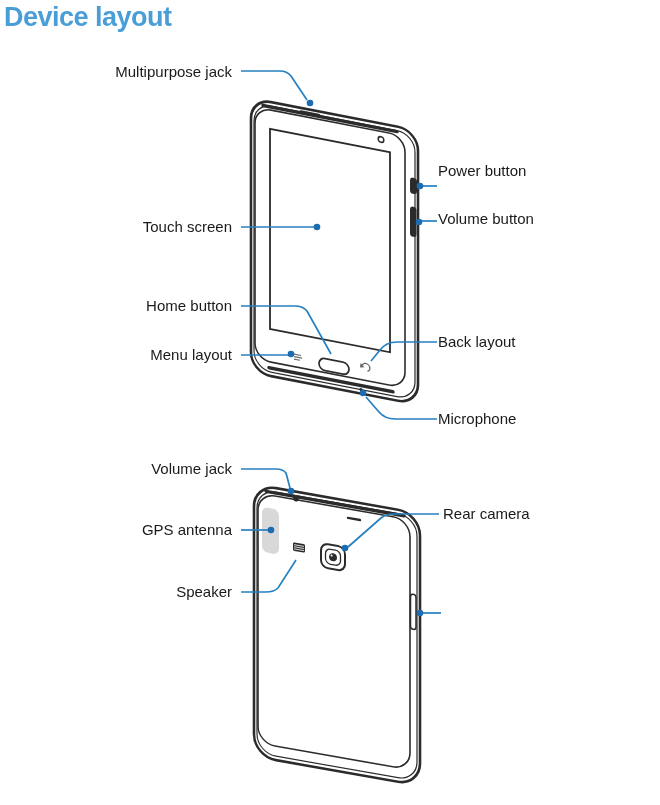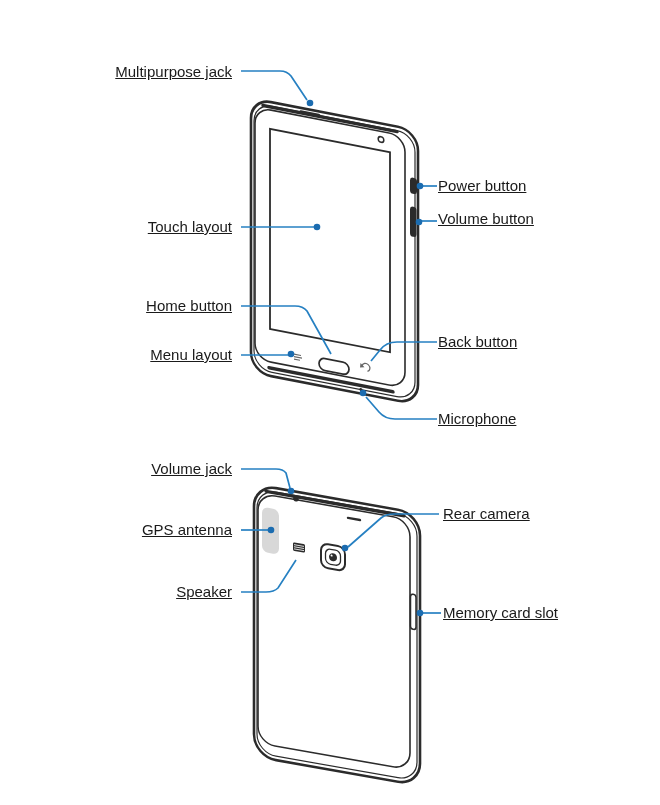--- a/index.html
+++ b/index.html
@@ -17,53 +17,53 @@
   }
   .title{
     position:absolute;left:4px;top:2px;margin:0;
     font-size:27px;font-weight:bold;letter-spacing:-0.5px;
     color:var(--title-blue);
   }
   .diagram{position:absolute;left:0;top:0;width:660px;height:805px;}
   .lbl{
     position:absolute;font-size:15px;line-height:19px;color:var(--label-ink);
     white-space:nowrap;
-    text-decoration:underline;
   }
   .lbl-left{right:428px;text-align:right;}
   
   #lbl-multipurpose-jack{top:62px;}
   #lbl-touch-screen{top:217px;}
   #lbl-home-button{top:296px;text-align:right;}
   #lbl-menu-button{top:345px;}
   #lbl-headset-jack{top:459px;}
   #lbl-gps-antenna{top:520px;}
   #lbl-speaker{top:582px;}
   
-  #lbl-power-button{left:438px;top:176px;}
+  #lbl-power-button{left:438px;top:161px;}
   #lbl-volume-button{left:438px;top:197px;margin-top:12px;}
   #lbl-back-button{left:438px;top:332px;}
   #lbl-microphone{left:438px;top:409px;}
   #lbl-rear-camera{left:443px;top:504px;}
   #lbl-memory-card-slot{left:443px;top:603px;}
 
   
   .ink{stroke:var(--outline-dark);fill:#ffffff;}
   .ink-line{stroke:var(--outline-dark);fill:none;}
   .ink-fill{fill:var(--outline-dark);stroke:none;}
   .gray-fill{fill:var(--gps-gray);stroke:none;}
   .soft{stroke:#666666;fill:none;}
   .callout{stroke:var(--callout-blue);stroke-width:1.7;fill:none;}
   .callout-dot{fill:var(--callout-dot-blue);stroke:none;}
 </style>
 </head>
 <body>
 
 <div class="page">
 
+  <h1 class="title">Device layout</h1>
 
   <svg class="diagram" viewBox="0 0 660 805">
 
     <g transform="translate(255,107) skewY(11)">
       <rect x="-4" y="-8" width="167" height="274" rx="20" class="ink" stroke-width="2.6"></rect>
       <rect x="-1" y="-4" width="161" height="266" rx="18" class="ink" stroke-width="1.2"></rect>
       <path d="M8,-3 H142" class="ink-line" stroke-width="3.4" stroke-linecap="round"></path>
       <path d="M14,258 H138" class="ink-line" stroke-width="3.4" stroke-linecap="round"></path>
       <rect x="0" y="0" width="150" height="252" rx="16" class="ink" stroke-width="1.6"></rect>
       <rect x="15" y="19" width="120" height="200" class="ink" stroke-width="1.8"></rect>
@@ -138,27 +138,26 @@
 
       <path class="callout" d="M439,514 H394 Q386,514 381,518 L348,547"></path>
       <circle class="callout-dot" cx="345" cy="548" r="3.3"></circle>
 
       <path class="callout" d="M441,613 H422"></path>
       <circle class="callout-dot" cx="420" cy="613" r="3.3"></circle>
     </g>
   </svg>
 
   <div id="lbl-multipurpose-jack" class="lbl lbl-left">Multipurpose jack</div>
-  <div id="lbl-touch-screen" class="lbl lbl-left">Touch layout</div>
+  <div id="lbl-touch-screen" class="lbl lbl-left">Touch screen</div>
   <div id="lbl-home-button" class="lbl lbl-left">Home button</div>
   <div id="lbl-menu-button" class="lbl lbl-left">Menu layout</div>
   <div id="lbl-power-button" class="lbl">Power button</div>
   <div id="lbl-volume-button" class="lbl">Volume button</div>
-  <div id="lbl-back-button" class="lbl">Back button</div>
+  <div id="lbl-back-button" class="lbl">Back layout</div>
   <div id="lbl-microphone" class="lbl">Microphone</div>
 
   <div id="lbl-headset-jack" class="lbl lbl-left">Volume jack</div>
   <div id="lbl-gps-antenna" class="lbl lbl-left">GPS antenna</div>
   <div id="lbl-speaker" class="lbl lbl-left">Speaker</div>
   <div id="lbl-rear-camera" class="lbl">Rear camera</div>
-  <div id="lbl-memory-card-slot" class="lbl">Memory card slot</div>
 
 </div>
 
 </body></html>

